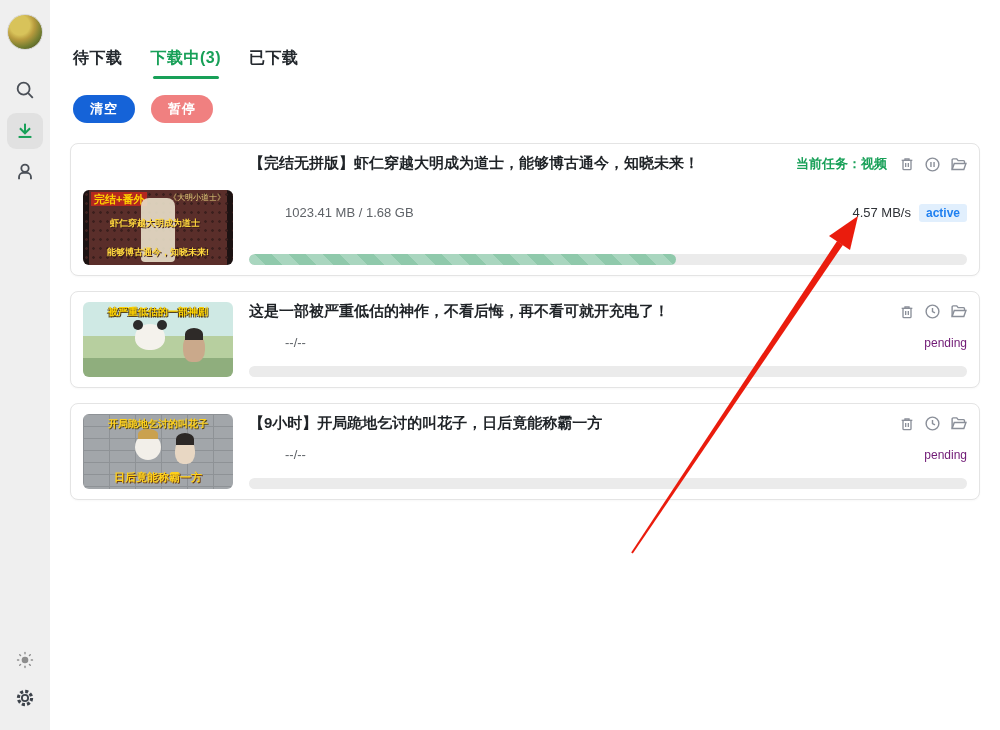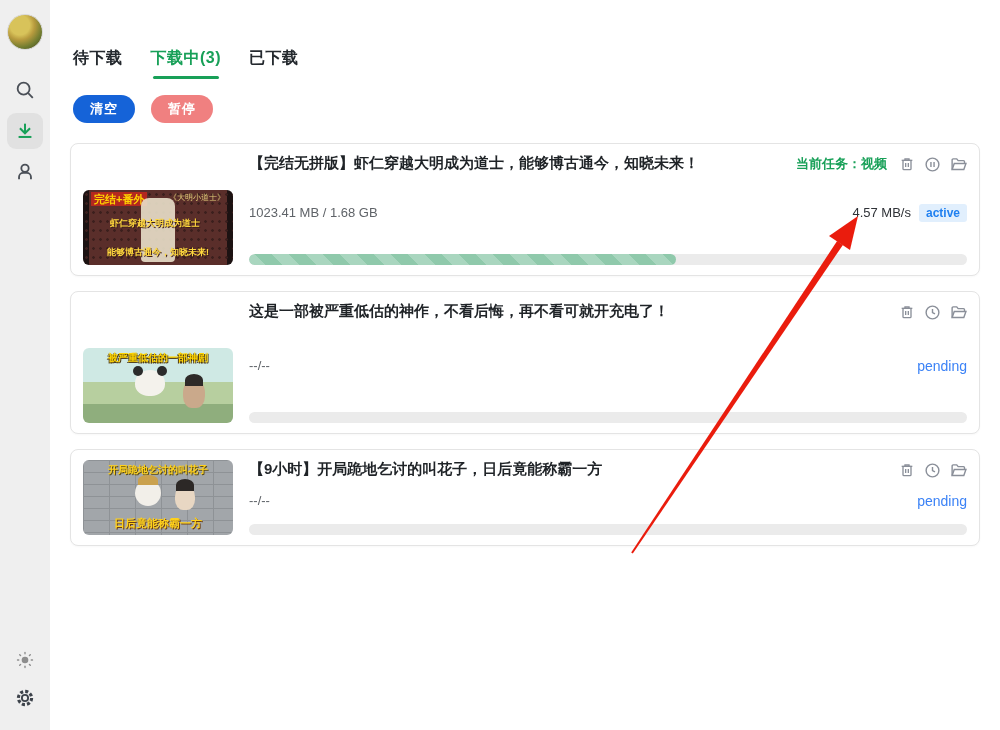--- a/index.html
+++ b/index.html
@@ -42,53 +42,53 @@
               font-weight:700; cursor:pointer; font-family:inherit; letter-spacing:1px; }
   .pill-btn.clear { background:#1563d8; }
   .pill-btn.pause { background:#f08080; }
 
   .cards { margin:20px 20px 0 20px; display:flex; flex-direction:column; gap:15px; }
   .card { border:1px solid #e4e4e4; border-radius:8px; background:#fff; padding:10px 12px;
           display:flex; gap:16px; box-shadow:0 1px 2px rgba(0,0,0,0.03); }
   .thumb { width:150px; height:75px; border-radius:6px; flex:none; position:relative; overflow:hidden; cursor:pointer; }
 
   .card-body { flex:1; display:flex; flex-direction:column; justify-content:space-between; min-width:0; }
-  .row1 { display:flex; align-items:center; justify-content:space-between; }
+  .row1 { display:flex; align-items:flex-start; justify-content:space-between; }
   .title { font-size:15px; font-weight:700; color:#1f2327; white-space:nowrap; overflow:hidden; }
   .controls { display:flex; align-items:center; gap:9px; flex:none; padding-top:1px; }
   .task-label { font-size:13px; font-weight:700; color:#18a058; margin-right:2px; white-space:nowrap; }
   .ctl-icon { width:17px; height:17px; display:flex; align-items:center; justify-content:center; cursor:pointer; }
 
-  .row2 { display:flex; align-items:center; justify-content:space-between; margin-top:-2px; }
+  .row2 { display:flex; align-items:center; justify-content:space-between; margin-top:-2px;margin-left:36px; }
   .size-text { font-size:13px; color:#5f6368; }
   .right-meta { display:flex; align-items:center; gap:8px; }
   .speed { font-size:13px; color:#2f3237; }
   .badge { font-size:12px; color:#2080f0; background:#e1effd; border-radius:3px; padding:2px 7px; font-weight:700; }
-  .pending { font-size:14px; color:#3b82f6; }
+  .pending { font-size:12px; color:#701a75; }
 
   .progress { height:11px; border-radius:6px; background:#ebebeb; overflow:hidden; }
   .progress-fill { height:100%; border-radius:6px;
       background:repeating-linear-gradient(45deg,#a9d6bf 0 12px,#8fc9ab 12px 24px); }
 
   
   .thumb-1 { background:linear-gradient(90deg,#1c1212 0 6px,#5a2e2a 6px calc(100% - 6px),#1c1212 calc(100% - 6px));
              background-color:#5a2e2a;margin-top:36px; }
   .thumb-1::before { content:""; position:absolute; inset:0;
              background-image:radial-gradient(#3c1f1d 1px, transparent 1.4px); background-size:7px 9px; }
   .t1-tl { position:absolute; top:2px; left:8px; font-size:11px; font-weight:700; color:#ffd400;
            background:#b4281e; padding:0 3px; line-height:14px; }
   .t1-tr { position:absolute; top:2px; right:8px; font-size:8px; color:#e4cd7a; }
   .t1-char { position:absolute; left:50%; top:8px; width:34px; height:64px; margin-left:-17px;
              background:#e9e0ca; border-radius:8px 8px 4px 4px; opacity:0.9; }
   .t1-mid { position:absolute; top:27px; left:0; right:6px; text-align:center; font-size:9px; font-weight:700;
             color:#ffd83d; text-shadow:1px 1px 0 #3a1c1a; }
   .t1-bot { position:absolute; bottom:6px; left:0; right:0; text-align:center; font-size:9px; font-weight:700;
             color:#ffd83d; text-shadow:1px 1px 0 #3a1c1a; }
 
-  .thumb-2 { background:linear-gradient(180deg,#cfe9e4 0 45%,#b7cf9f 45% 75%,#8fae7d 75%);margin-top:46px; }
+  .thumb-2 { background:linear-gradient(180deg,#cfe9e4 0 45%,#b7cf9f 45% 75%,#8fae7d 75%); }
   .t2-top { position:absolute; top:3px; left:0; right:0; text-align:center; font-size:10px; font-weight:700;
             color:#ffd400; text-shadow:1px 1px 0 #4c3a17, -1px 1px 0 #4c3a17; white-space:nowrap; }
   .t2-panda { position:absolute; left:52px; top:22px; width:30px; height:26px; background:#f4f2ec; border-radius:50% 50% 45% 45%; }
   .t2-panda::before, .t2-panda::after { content:""; position:absolute; top:-4px; width:10px; height:10px;
             background:#2b2b2b; border-radius:50%; }
   .t2-panda::before { left:-2px; } .t2-panda::after { right:-2px; }
   .t2-girl { position:absolute; right:28px; top:30px; width:22px; height:30px; background:#caa98b; border-radius:50% 50% 40% 40%; }
   .t2-girl::before { content:""; position:absolute; top:-4px; left:2px; right:2px; height:12px; background:#2e2a28; border-radius:50% 50% 0 0; }
 
   .thumb-3 { background-color:#a2a6aa;

